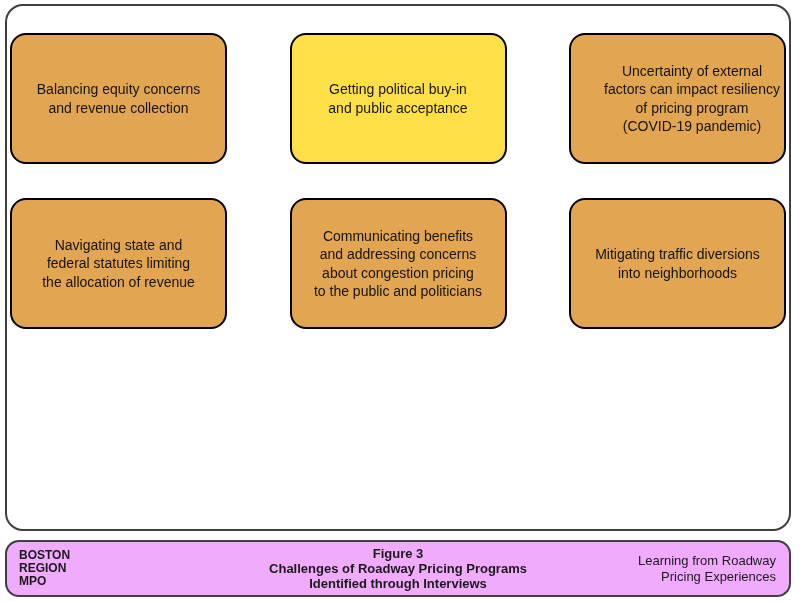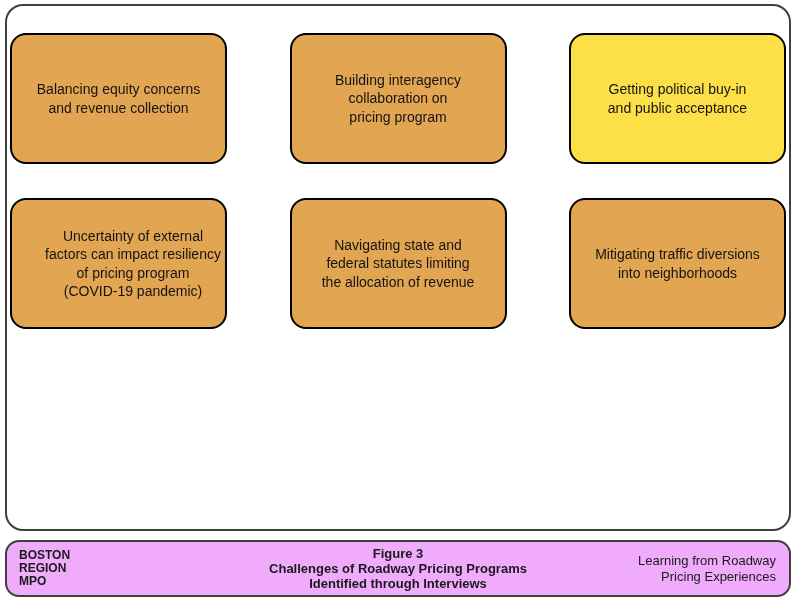--- a/index.html
+++ b/index.html
@@ -73,32 +73,33 @@
 </style>
 </head>
 <body>
 
 <div class="page">
 
   <div class="main-panel">
     <div class="box-grid">
       <div class="challenge-box" style="background: rgb(226, 165, 82); border-color: rgb(0, 0, 0);">Balancing equity concerns
 and revenue collection</div>
-      <div class="challenge-box" style="background: rgb(226, 165, 82); border-color: rgb(0, 0, 0);">Building interagency
-collaboration on
-pricing program</div>
       <div class="challenge-box" style="background: #fde047; border-color: rgb(0, 0, 0);">Getting political buy-in
 and public acceptance</div>
       <div class="challenge-box" style="background: rgb(226, 165, 82); border-color: rgb(0, 0, 0); padding-left: 32px;">Uncertainty of external
 factors can impact resiliency
 of pricing program
 (COVID-19 pandemic)</div>
       <div class="challenge-box" style="background: rgb(226, 165, 82); border-color: rgb(0, 0, 0);">Navigating state and
 federal statutes limiting
 the allocation of revenue</div>
+      <div class="challenge-box" style="background: rgb(226, 165, 82); border-color: rgb(0, 0, 0);">Communicating benefits
+and addressing concerns
+about congestion pricing
+to the public and politicians</div>
       <div class="challenge-box" style="background: rgb(226, 165, 82); border-color: rgb(0, 0, 0);">Mitigating traffic diversions
 into neighborhoods</div>
     </div>
   </div>
 
   <div class="footer-panel">
     <div class="footer-logo">BOSTON
 REGION
 MPO</div>
     <div class="footer-caption">Figure 3

